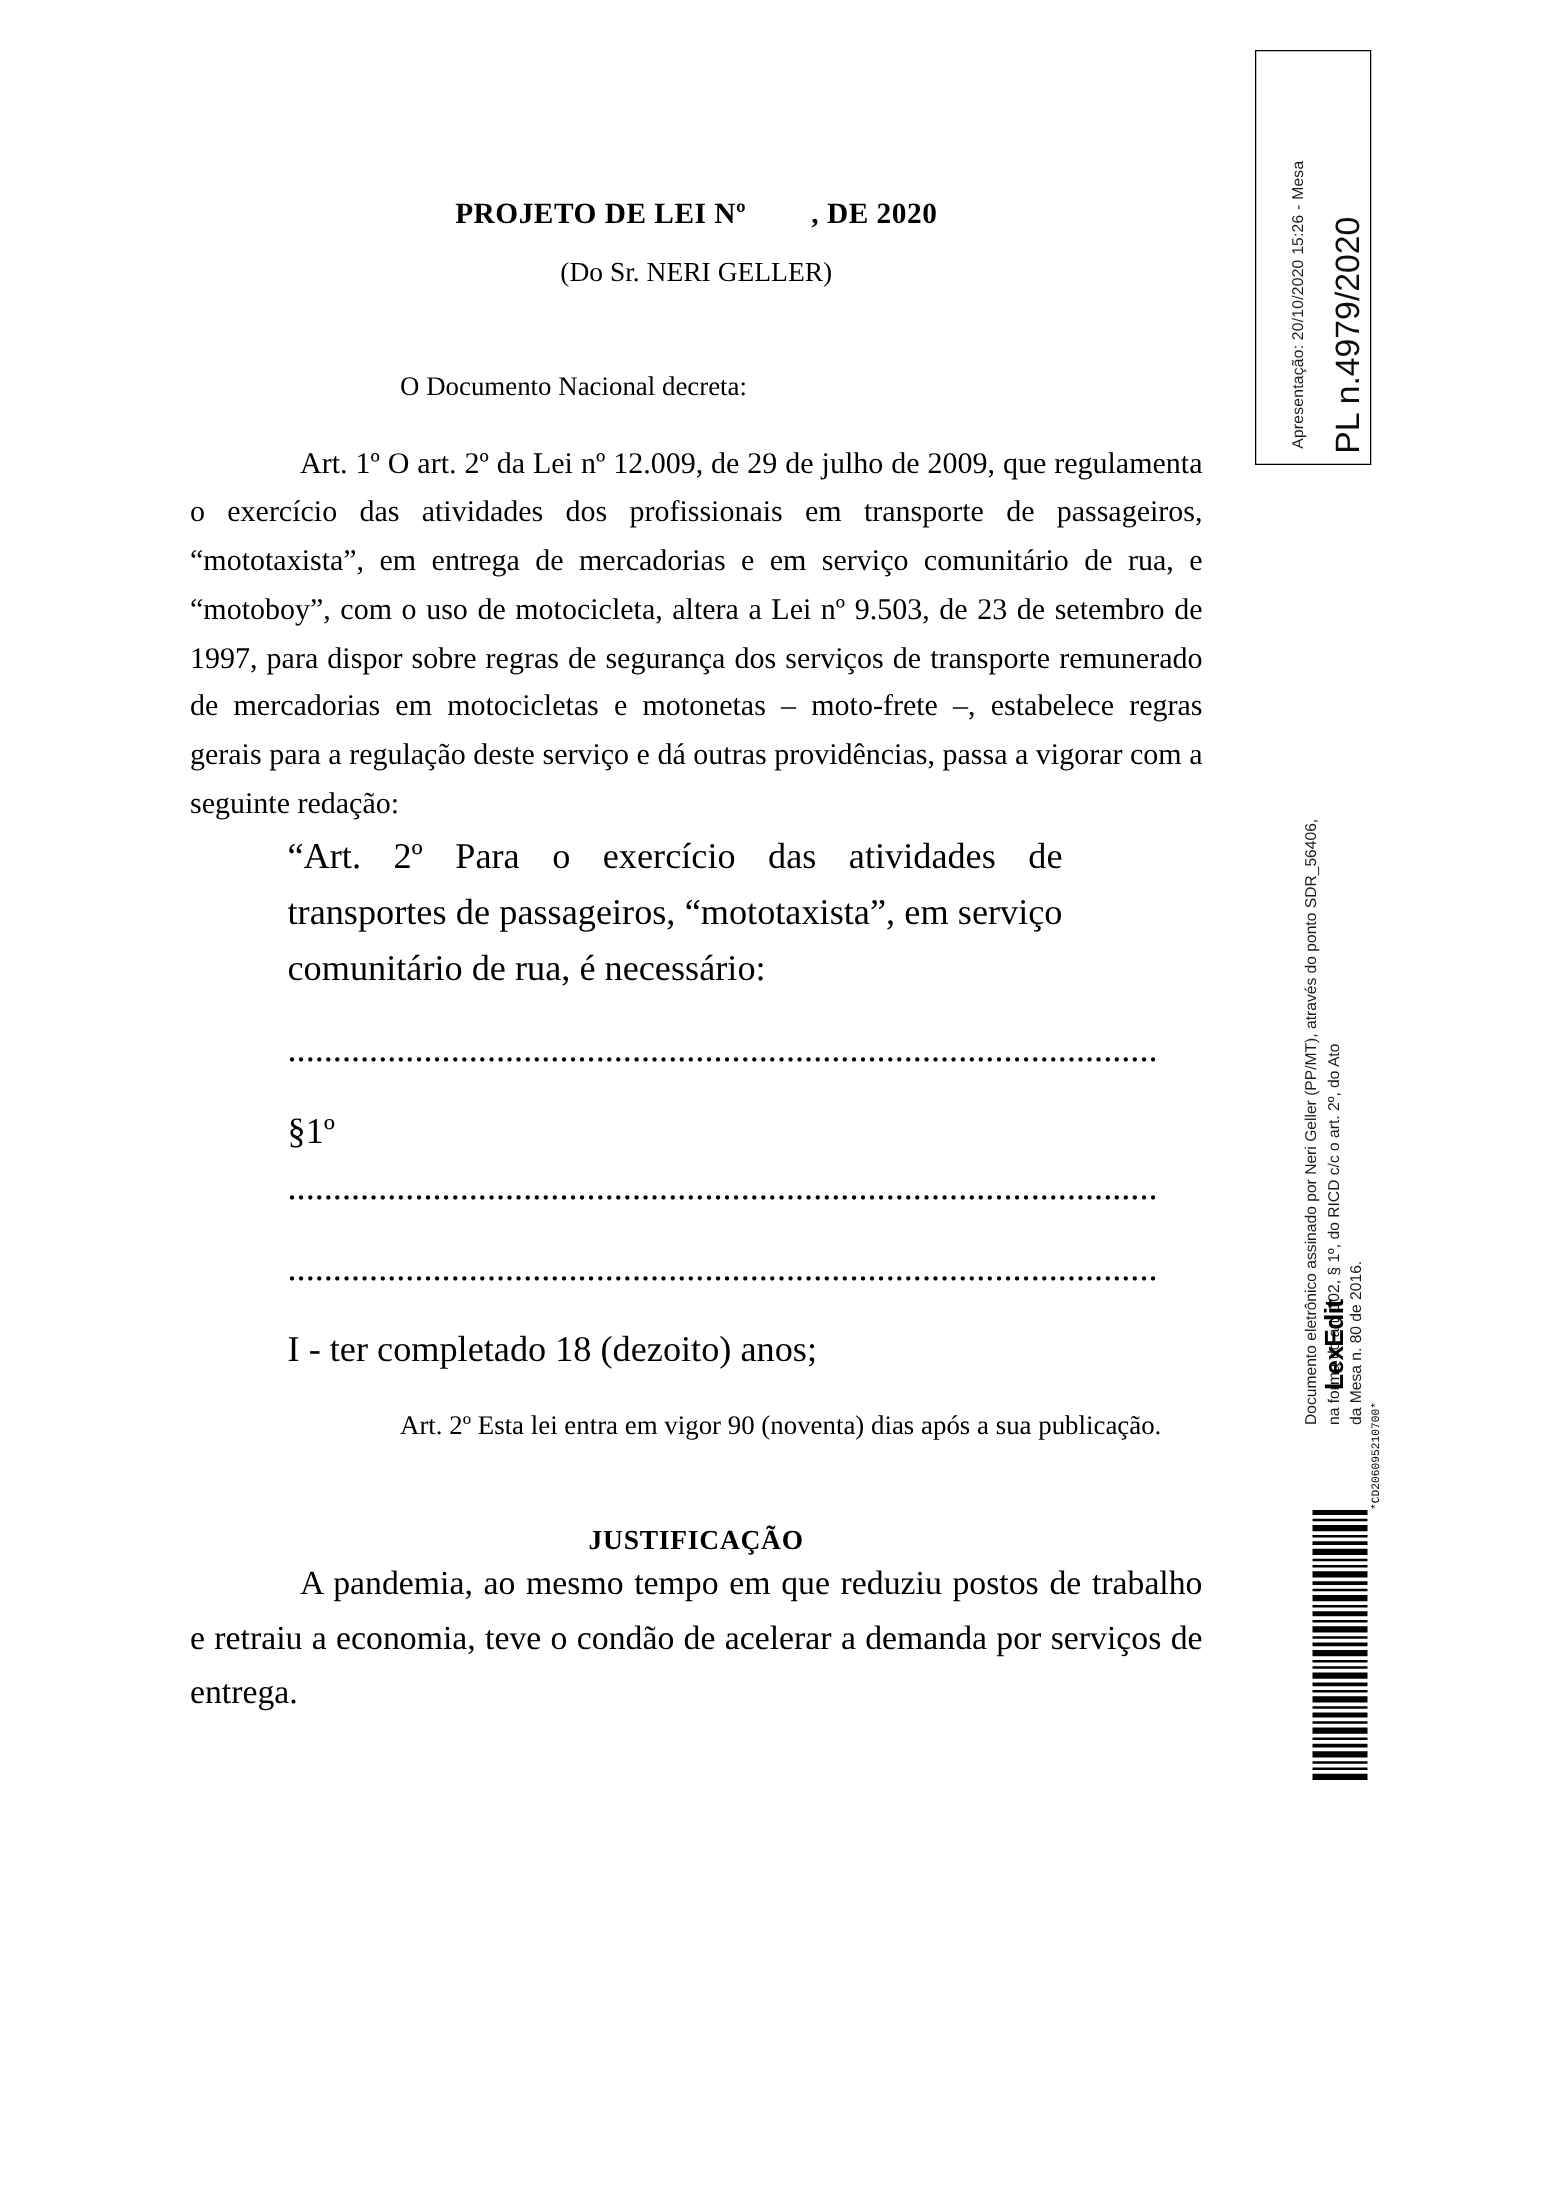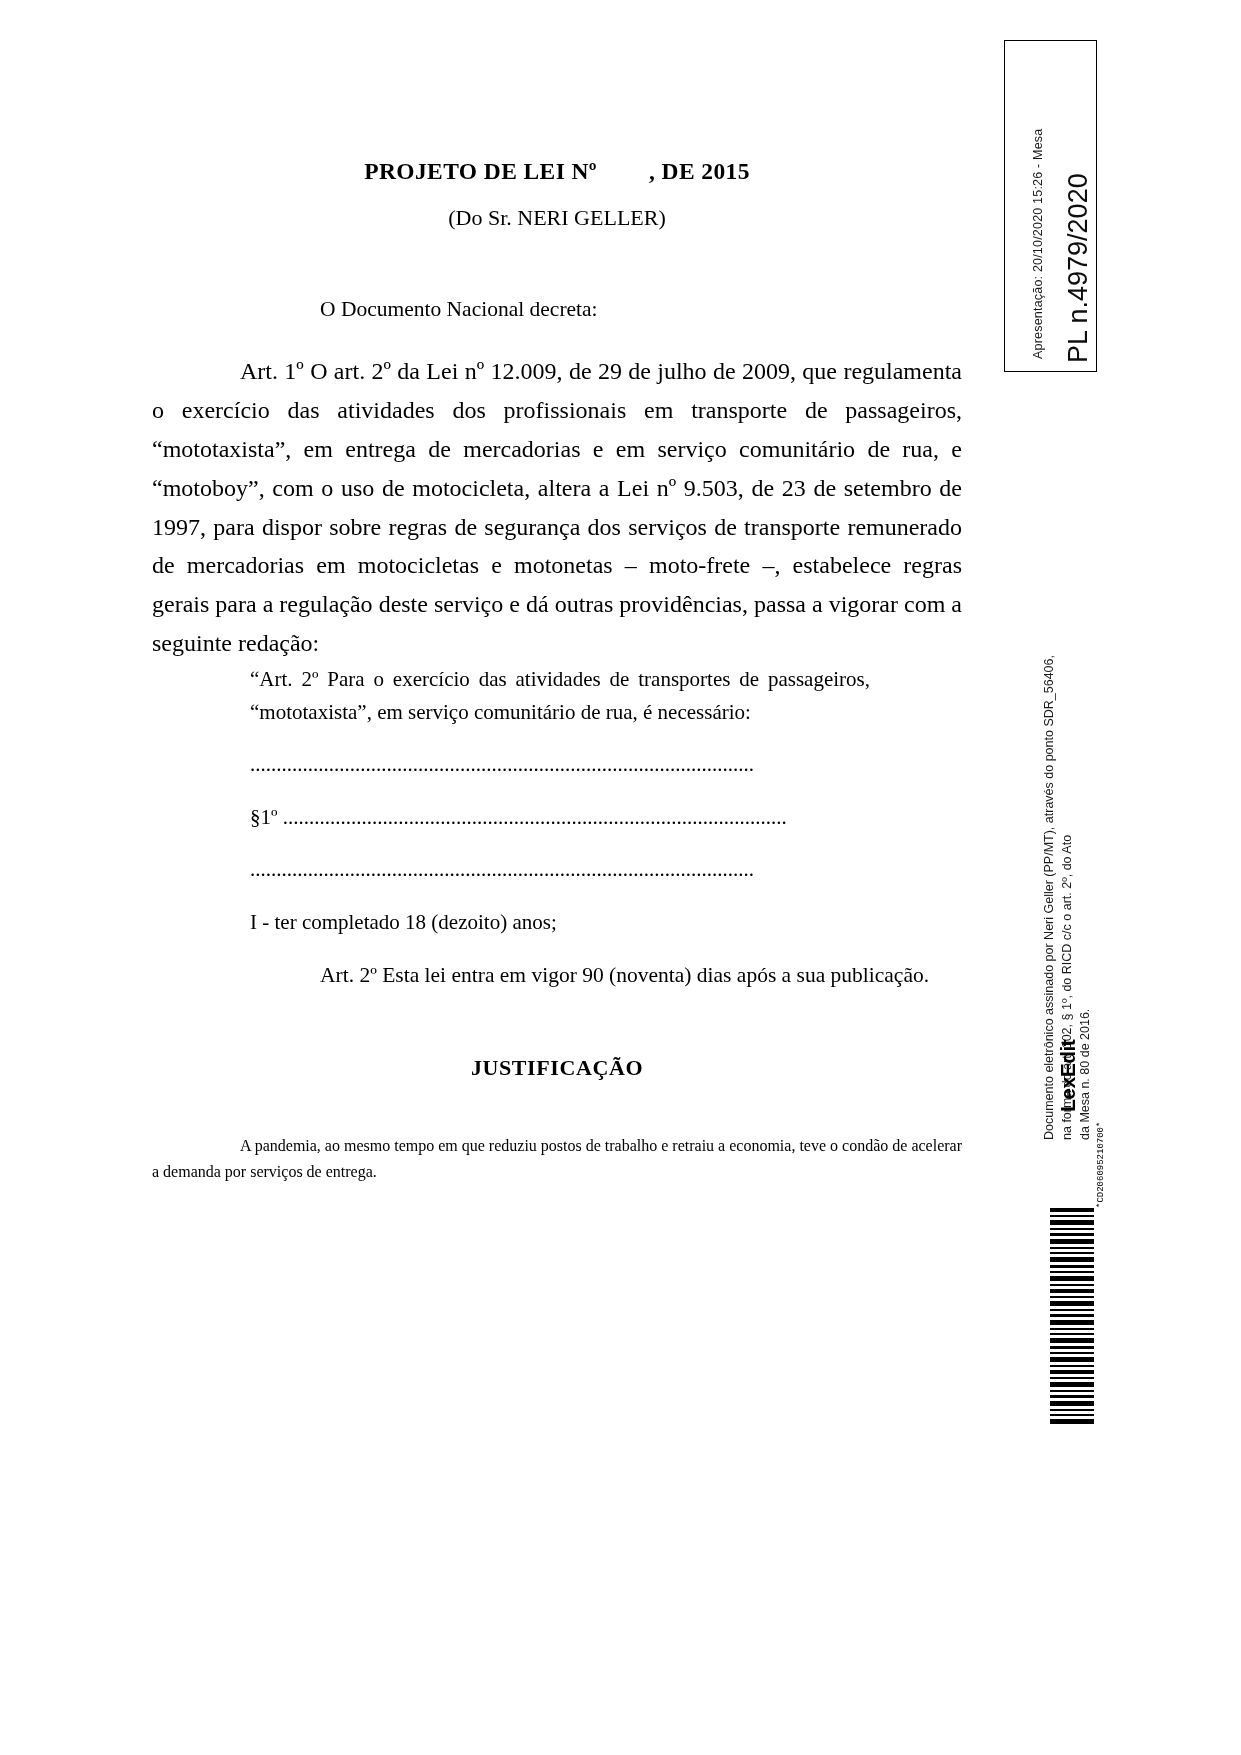--- a/index.html
+++ b/index.html
@@ -141,46 +141,45 @@
   }
   .p.indent { text-indent: 88px; }
   .congresso {
     font-size: 21.5px;
     margin-top: 66px;
     text-indent: 168px;
   }
   .art1 { margin-top: 30px; }
   .quote {
     width: 620px;
-    margin-left: 98px;
-    font-size: 21px;
+    margin-left: 78px;
+    font-size: 29px;
     line-height: 1.55;
     text-align: justify;
   }
   .quote p { margin: 0 0 20px 0; }
   .quote p.dots { letter-spacing: 0px; }
   .quote .nr { font-style: italic; }
   .art2 {
     font-size: 21.5px;
     margin-top: 8px;
     text-indent: 168px;
     line-height: 1.6;
   }
   .just {
     text-align: center;
     font-weight: bold;
     font-size: 22px;
     letter-spacing: 0.6px;
     margin-top: 62px;
   }
   .final {
-    font-size: 16px;
+    font-size: 27px;
     line-height: 1.62;
     text-align: justify;
-    margin-top: 52px;
     text-indent: 88px;
   }
 </style>
 </head>
 <body>
 
 <div class="page">
 
   <div class="stamp-box">
     <div class="vert stamp-presentation">Apresentação: 20/10/2020 15:26 - Mesa</div>
@@ -227,21 +226,21 @@
     <i style="top:193px;height:5px"></i>
     <i style="top:201px;height:2px"></i>
     <i style="top:206px;height:2px"></i>
     <i style="top:211px;height:5px"></i>
   </div>
   <div class="barcode-text">*CD206095210700*</div>
 
   <div class="doc">
 
     <div class="title">
-      <span>PROJETO DE LEI Nº</span><span class="gap"></span><span>, DE 2015</span>
+      <span>PROJETO DE LEI Nº</span><span class="gap"></span><span>, DE 2020</span>
     </div>
 
     <div class="subtitle">(Do Sr. NERI GELLER)</div>
 
 
     <div class="congresso">O Documento Nacional decreta:</div>
 
     <div class="p indent art1">Art. 1º O art. 2º da Lei nº 12.009, de 29 de julho de 2009, que regulamenta o exercício das atividades dos profissionais em transporte de passageiros, “mototaxista”, em entrega de mercadorias e em serviço comunitário de rua, e “motoboy”, com o uso de motocicleta, altera a Lei nº 9.503, de 23 de setembro de 1997, para dispor sobre regras de segurança dos serviços de transporte remunerado de mercadorias em motocicletas e motonetas – moto-frete –, estabelece regras gerais para a regulação deste serviço e dá outras providências, passa a vigorar com a seguinte redação:</div>
 
     <div class="quote">

